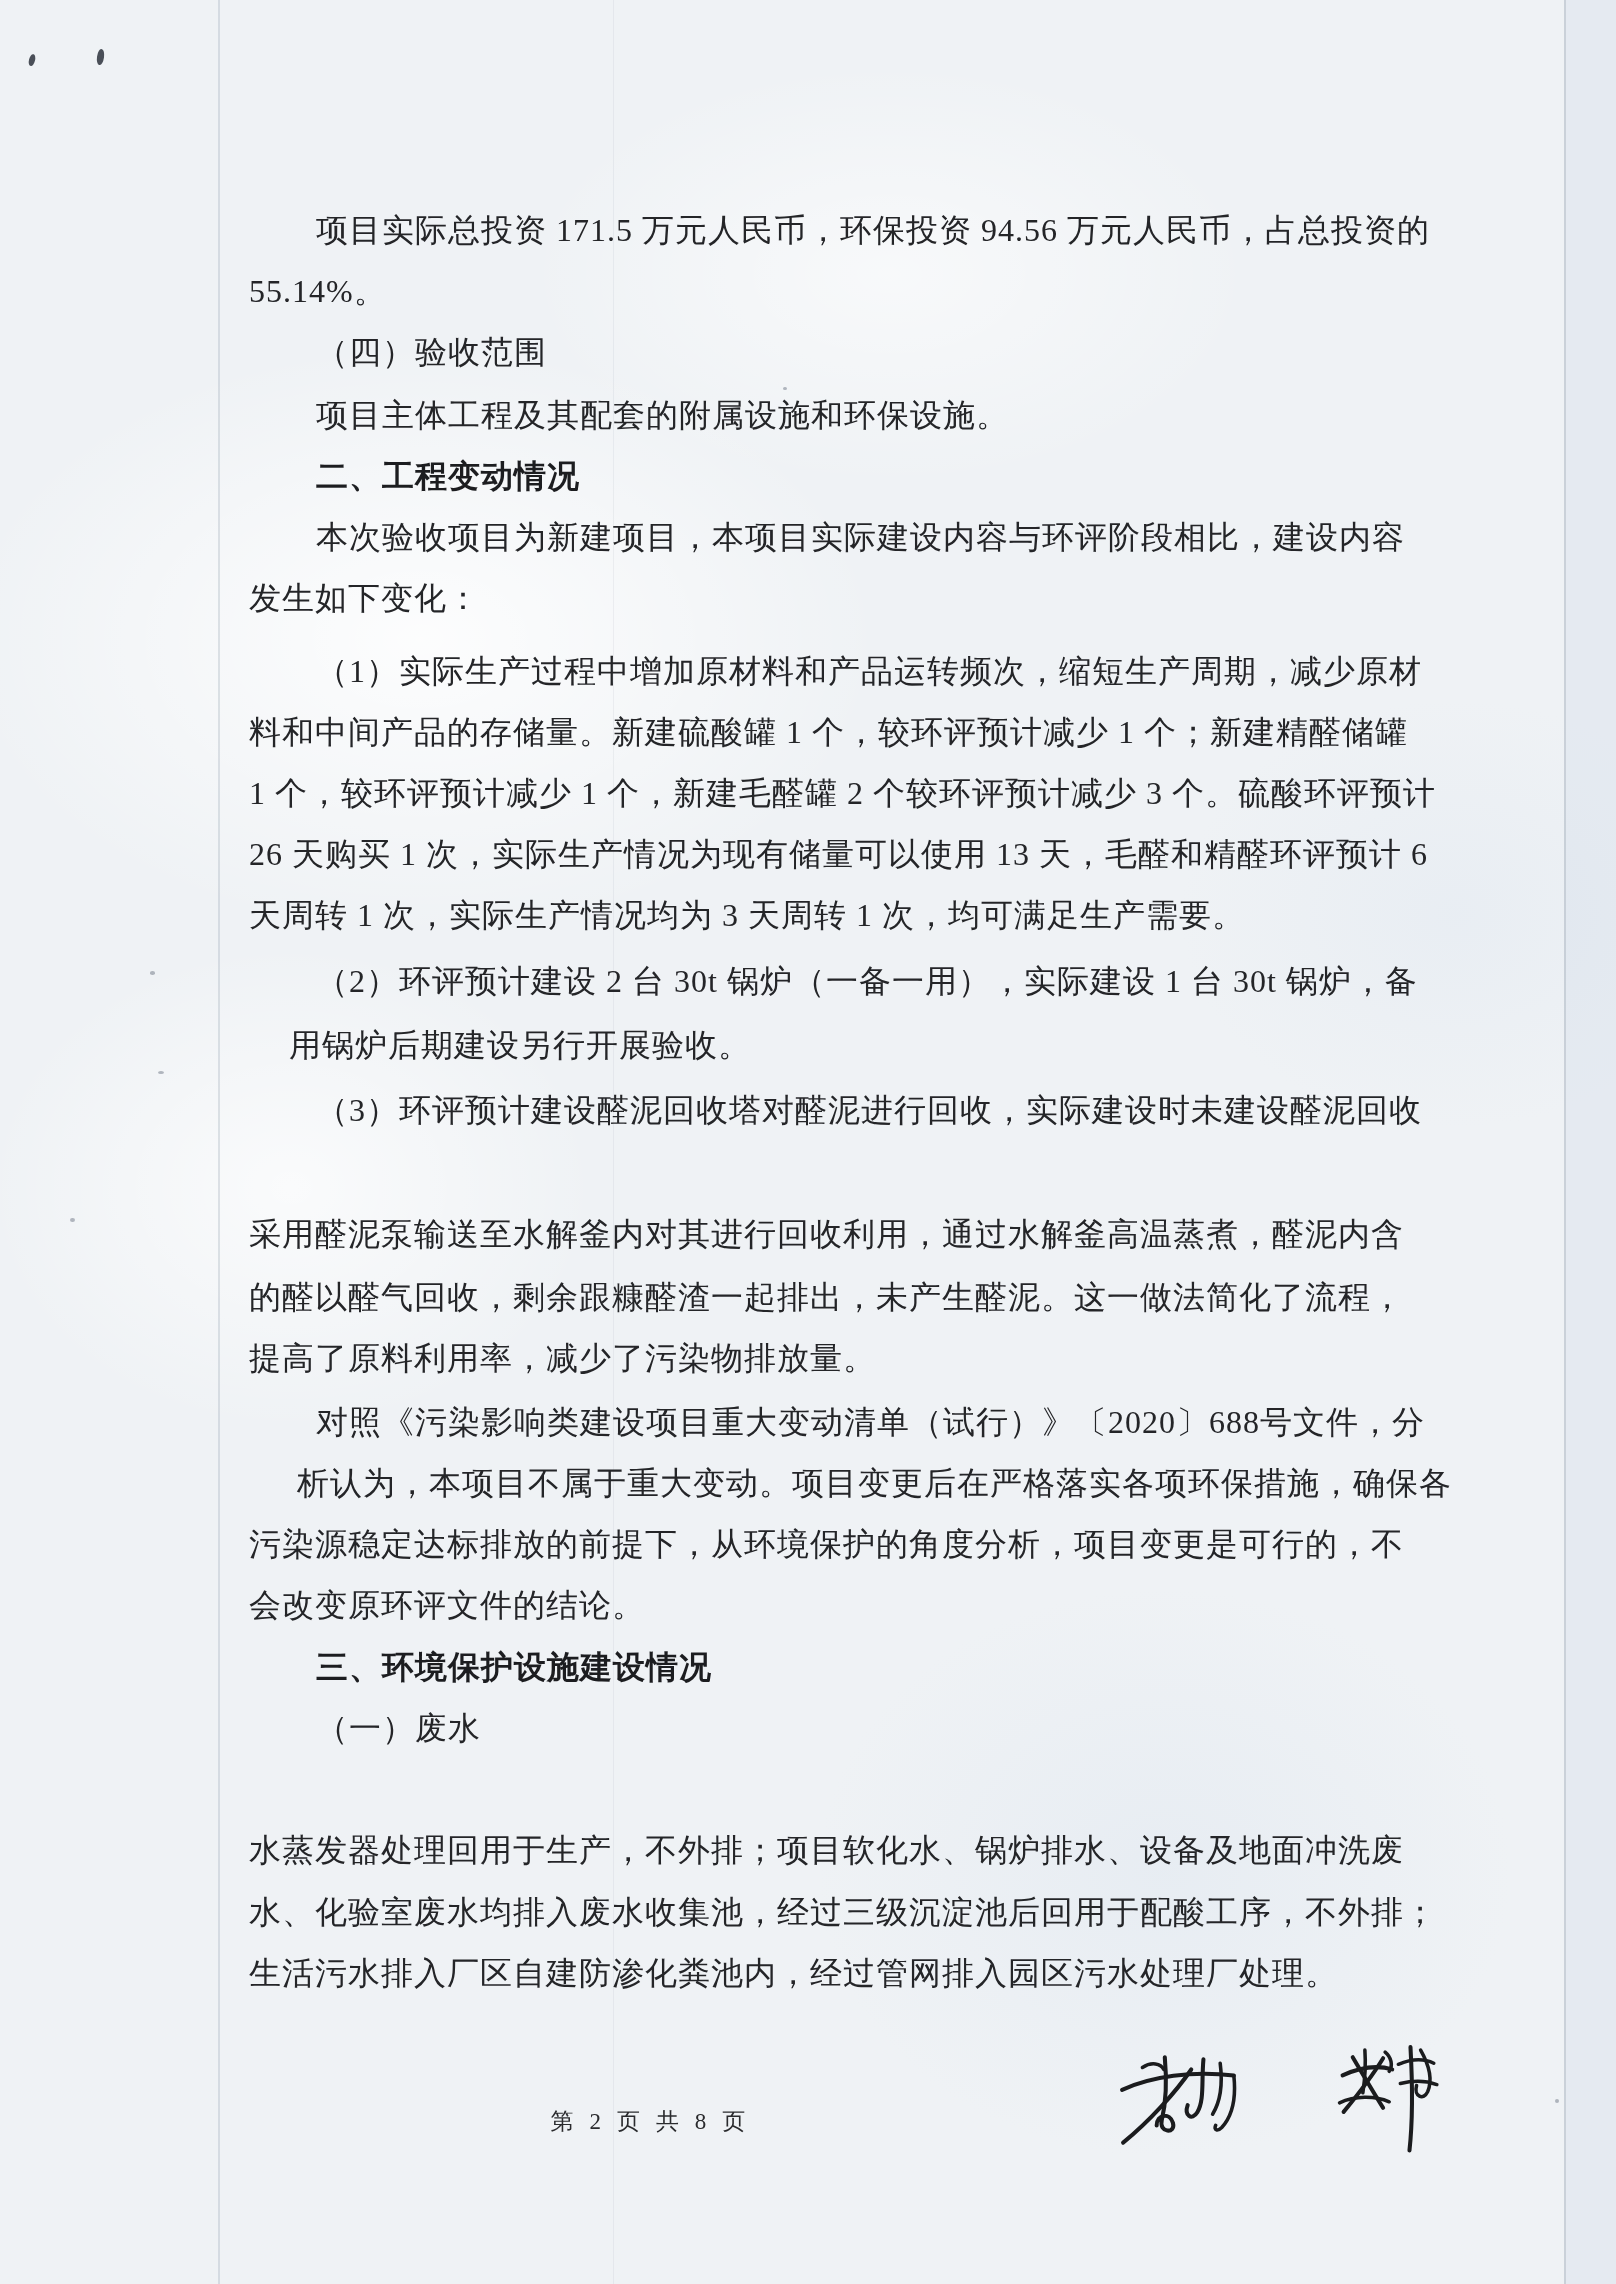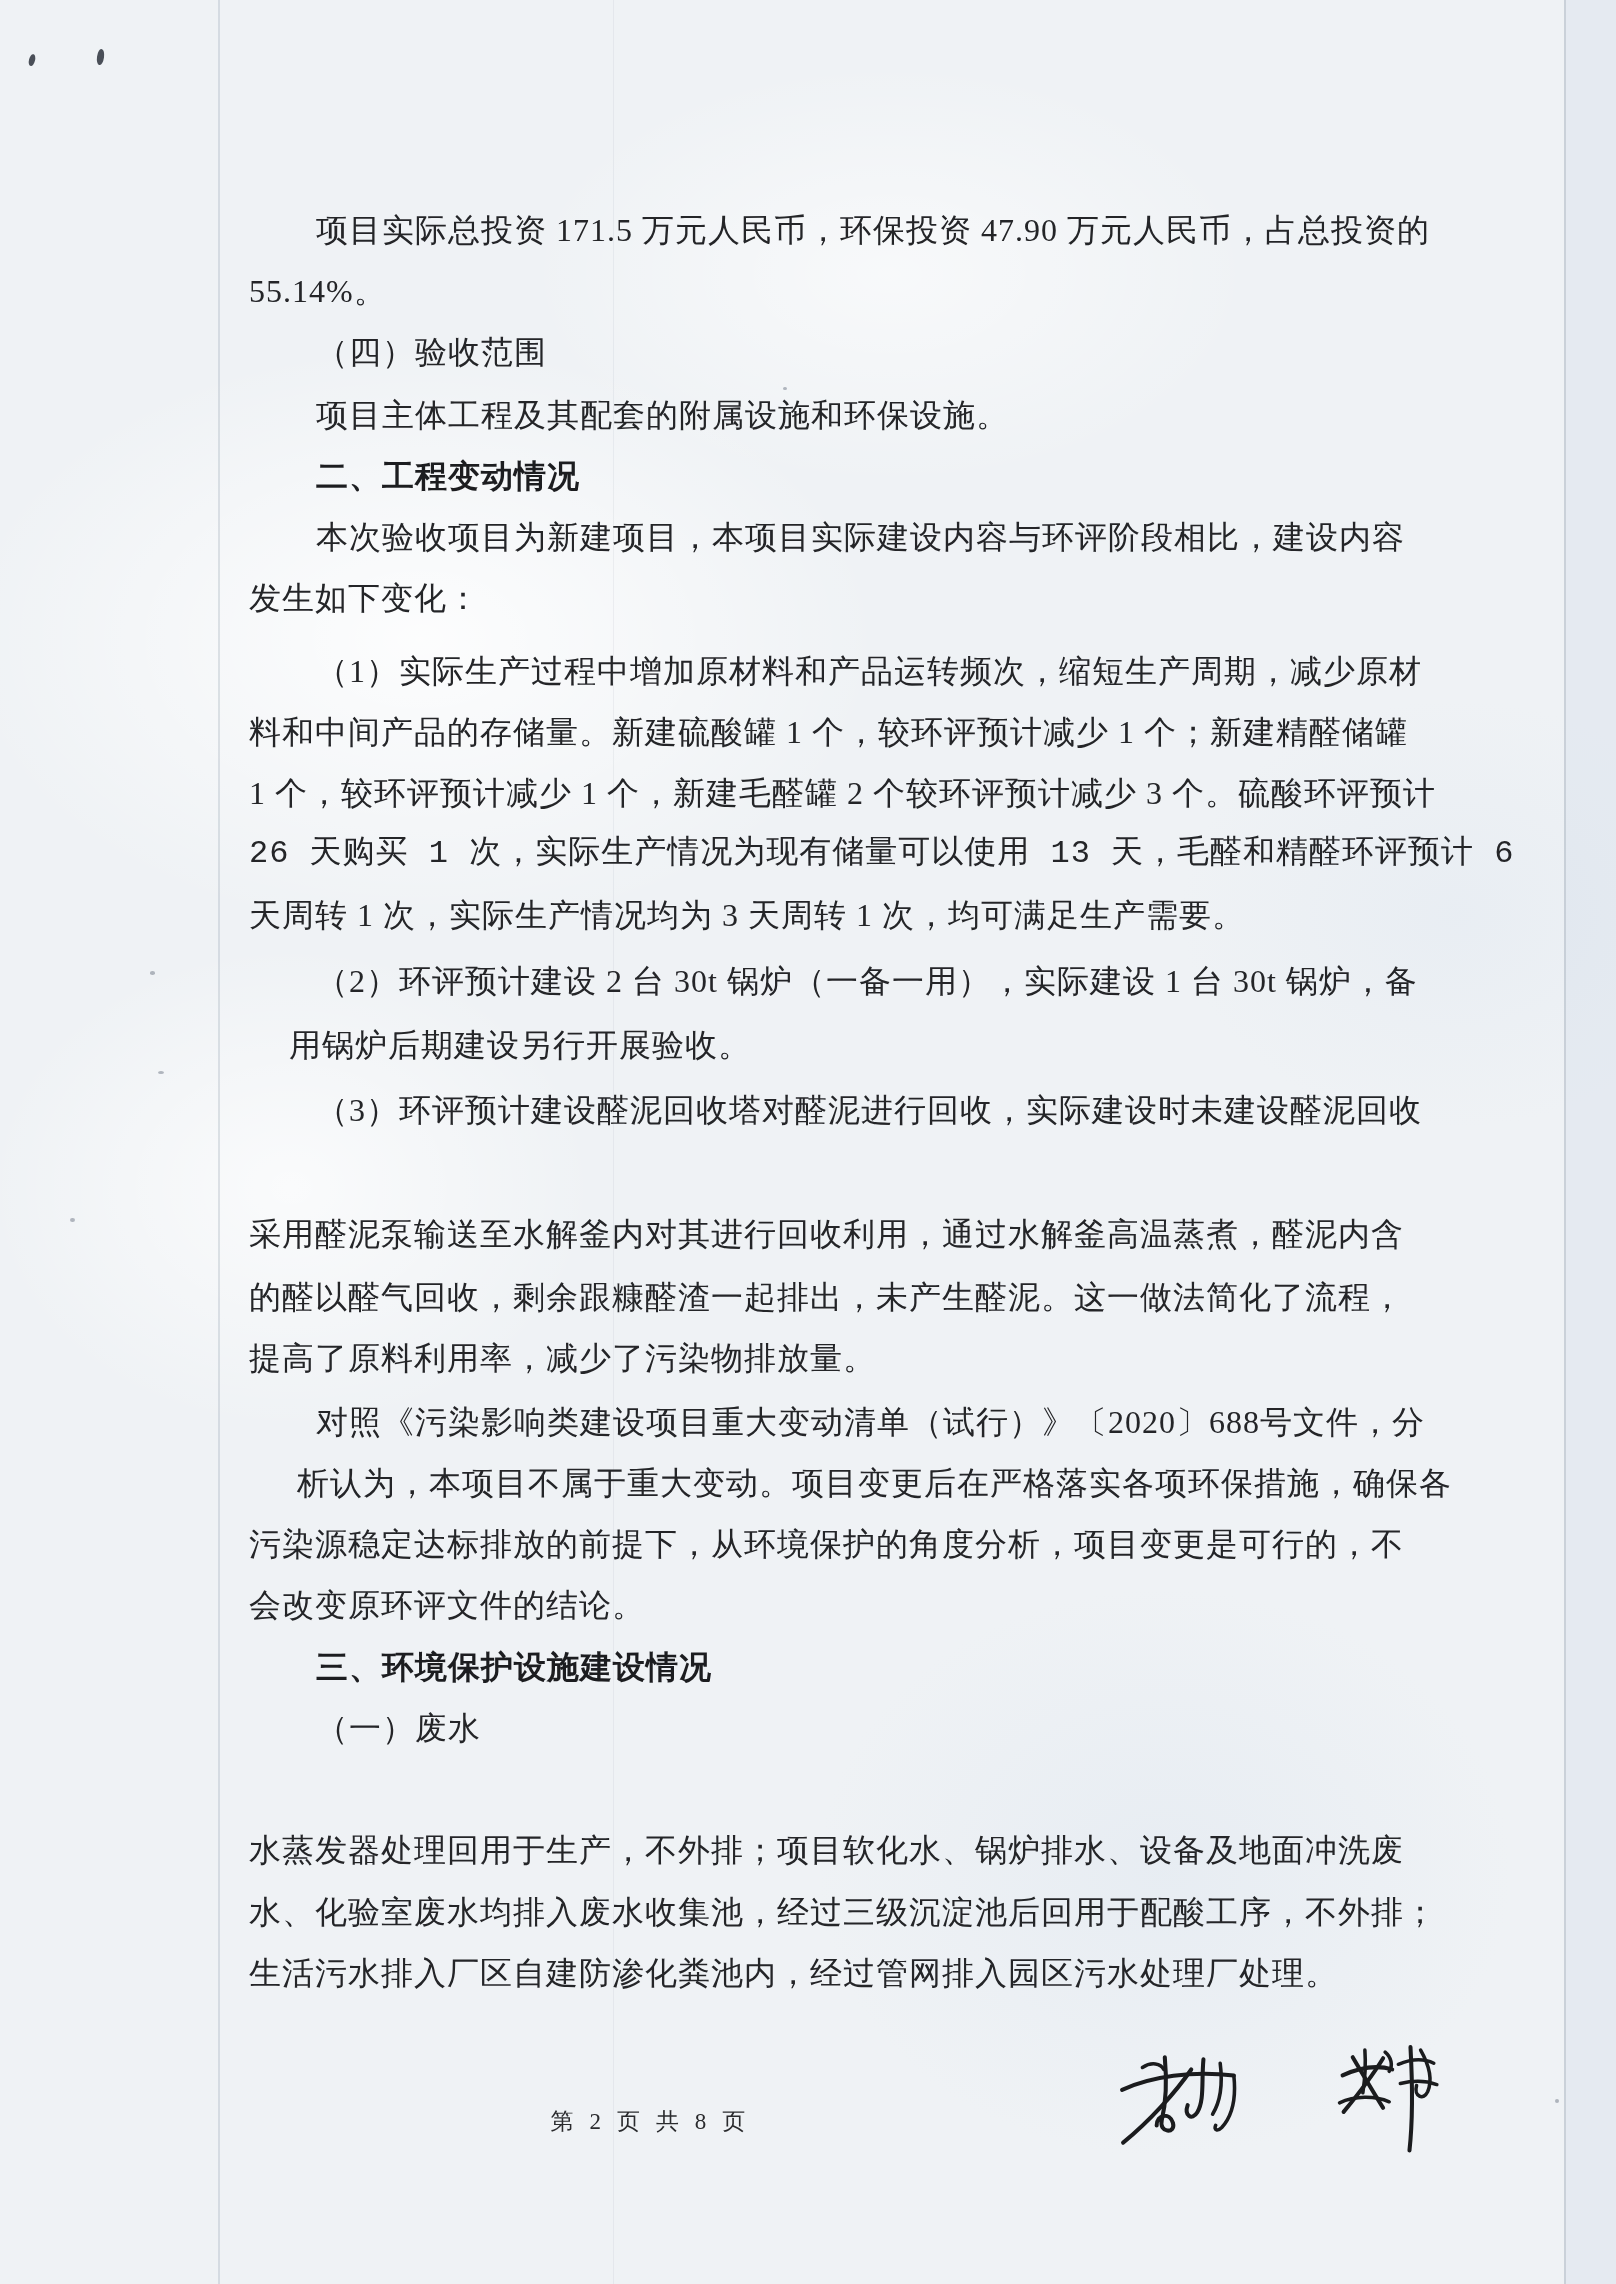--- a/index.html
+++ b/index.html
@@ -55,31 +55,31 @@
 
   <div class="speck" style="left:28.5px;top:54px;width:5.6px;height:12.2px;transform:rotate(14deg);"></div>
   <div class="speck" style="left:97px;top:49px;width:6.6px;height:16.3px;transform:rotate(8deg);"></div>
   <div class="speck light" style="left:150px;top:971px;width:4.6px;height:3.6px;"></div>
   <div class="speck light" style="left:158px;top:1071px;width:6.1px;height:3.1px;"></div>
   <div class="speck light" style="left:70px;top:1218px;width:4.6px;height:4.1px;"></div>
   <div class="speck light" style="left:699px;top:1244px;width:4.1px;height:3.1px;"></div>
   <div class="speck light" style="left:1555px;top:2099px;width:4.1px;height:4.1px;"></div>
   <div class="speck light" style="left:783px;top:387px;width:3.6px;height:3.1px;"></div>
 
-  <div class="line" style="left:316px;top:211px;">项目实际总投资 171.5 万元人民币，环保投资 47.90 万元人民币，占总投资的</div>
+  <div class="line" style="left:316px;top:211px;">项目实际总投资 171.5 万元人民币，环保投资 94.56 万元人民币，占总投资的</div>
   <div class="line" style="left:249px;top:272px;">55.14%。</div>
   <div class="line" style="left:316px;top:333px;">（四）验收范围</div>
   <div class="line" style="left:316px;top:396px;">项目主体工程及其配套的附属设施和环保设施。</div>
   <div class="line heading" style="left:316px;top:457px;">二、工程变动情况</div>
   <div class="line" style="left:316px;top:518px;">本次验收项目为新建项目，本项目实际建设内容与环评阶段相比，建设内容</div>
   <div class="line" style="left:249px;top:579px;">发生如下变化：</div>
   <div class="line" style="left:316px;top:652px;text-align:center;">（1）实际生产过程中增加原材料和产品运转频次，缩短生产周期，减少原材</div>
   <div class="line" style="left:249px;top:713px;text-align:right;">料和中间产品的存储量。新建硫酸罐 1 个，较环评预计减少 1 个；新建精醛储罐</div>
   <div class="line" style="left:249px;top:774px;">1 个，较环评预计减少 1 个，新建毛醛罐 2 个较环评预计减少 3 个。硫酸环评预计</div>
-  <div class="line" style="left:249px;top:835px;font-family:Liberation Mono, monospace;">26 天购买 1 次，实际生产情况为现有储量可以使用 13 天，毛醛和精醛环评预计 6</div>
+  <div class="line" style="left:249px;top:835px;">26 天购买 1 次，实际生产情况为现有储量可以使用 13 天，毛醛和精醛环评预计 6</div>
   <div class="line" style="left:249px;top:896px;">天周转 1 次，实际生产情况均为 3 天周转 1 次，均可满足生产需要。</div>
   <div class="line" style="left:316px;top:962px;">（2）环评预计建设 2 台 30t 锅炉（一备一用），实际建设 1 台 30t 锅炉，备</div>
   <div class="line" style="left:249px;top:1026px;margin-left:40px;">用锅炉后期建设另行开展验收。</div>
   <div class="line" style="left:316px;top:1091px;">（3）环评预计建设醛泥回收塔对醛泥进行回收，实际建设时未建设醛泥回收</div>
   <div class="line" style="left:249px;top:1215px;">采用醛泥泵输送至水解釜内对其进行回收利用，通过水解釜高温蒸煮，醛泥内含</div>
   <div class="line" style="left:249px;top:1278px;">的醛以醛气回收，剩余跟糠醛渣一起排出，未产生醛泥。这一做法简化了流程，</div>
   <div class="line" style="left:249px;top:1339px;">提高了原料利用率，减少了污染物排放量。</div>
   <div class="line" style="left:316px;top:1403px;">对照《污染影响类建设项目重大变动清单（试行）》〔2020〕688号文件，分</div>
   <div class="line" style="left:249px;top:1464px;margin-left:48px;">析认为，本项目不属于重大变动。项目变更后在严格落实各项环保措施，确保各</div>
   <div class="line" style="left:249px;top:1525px;">污染源稳定达标排放的前提下，从环境保护的角度分析，项目变更是可行的，不</div>

